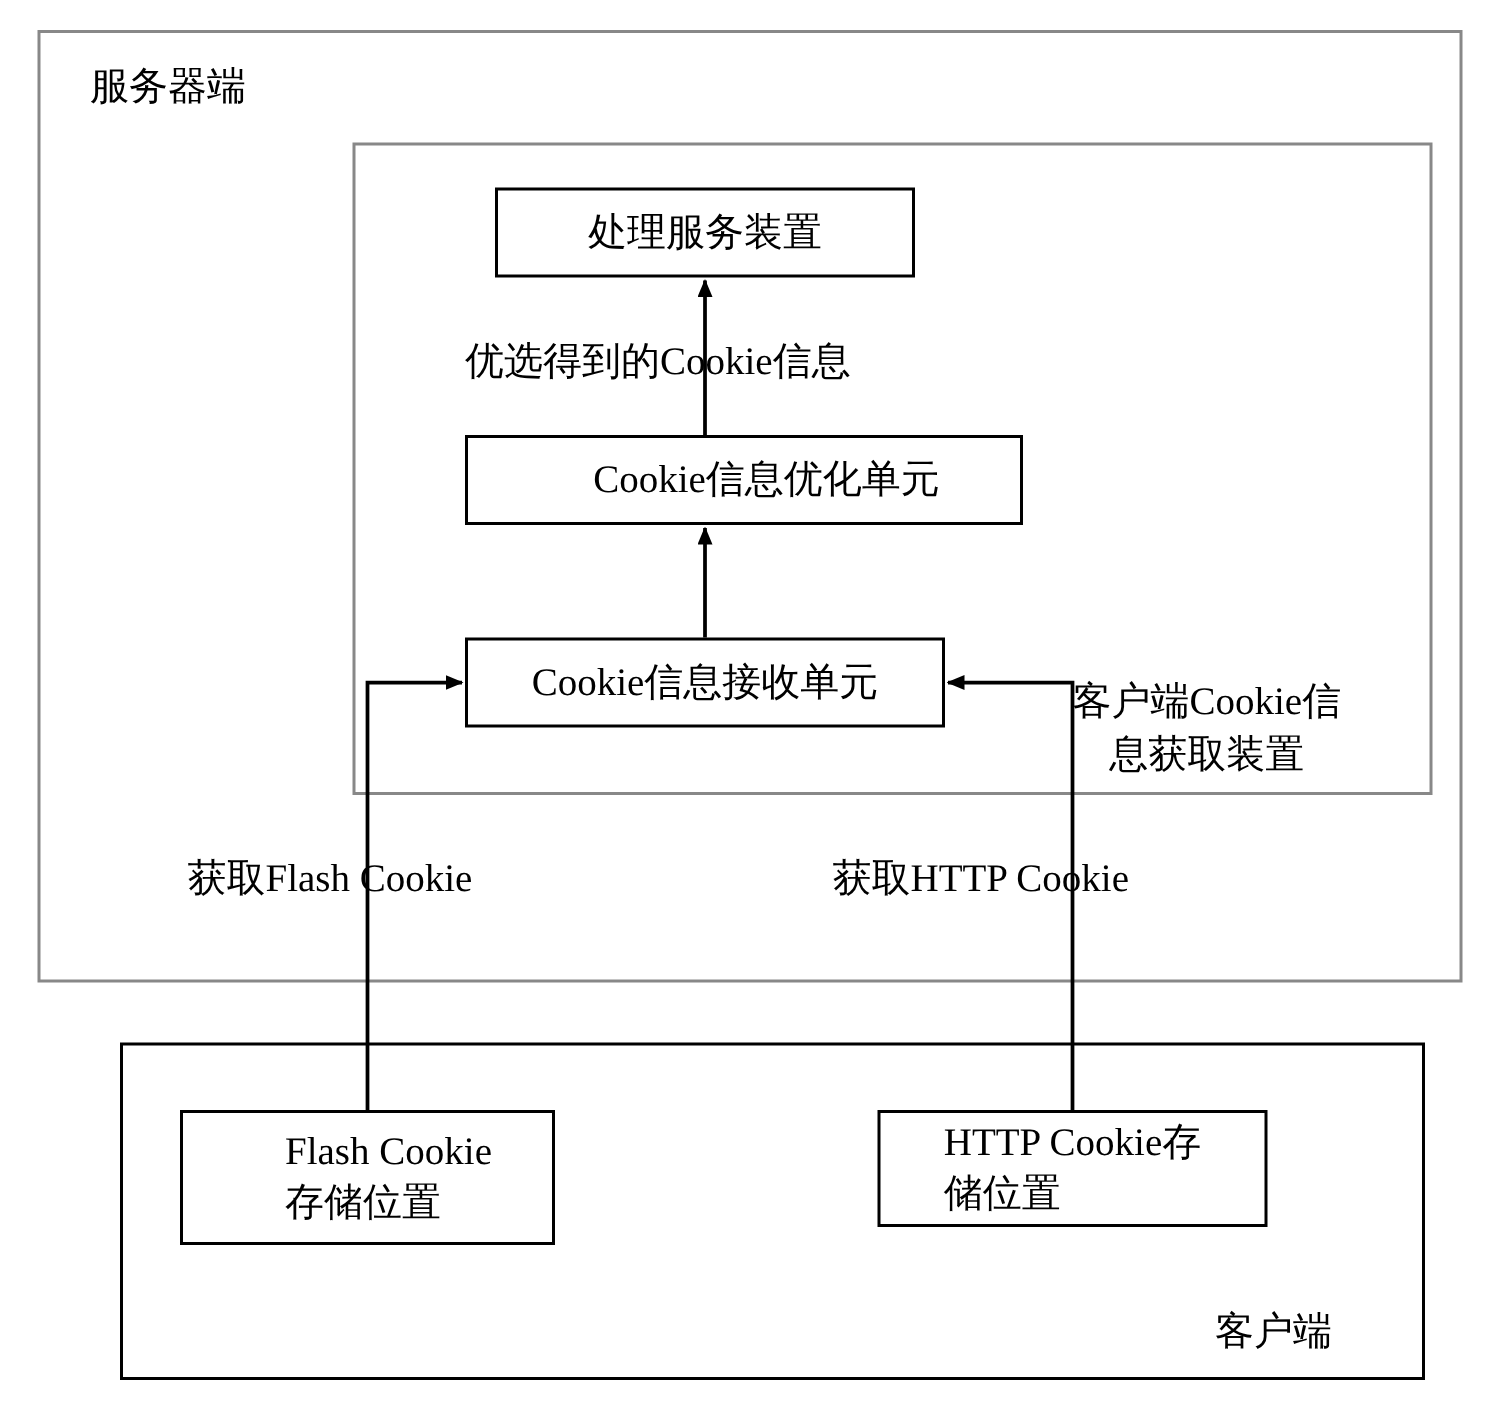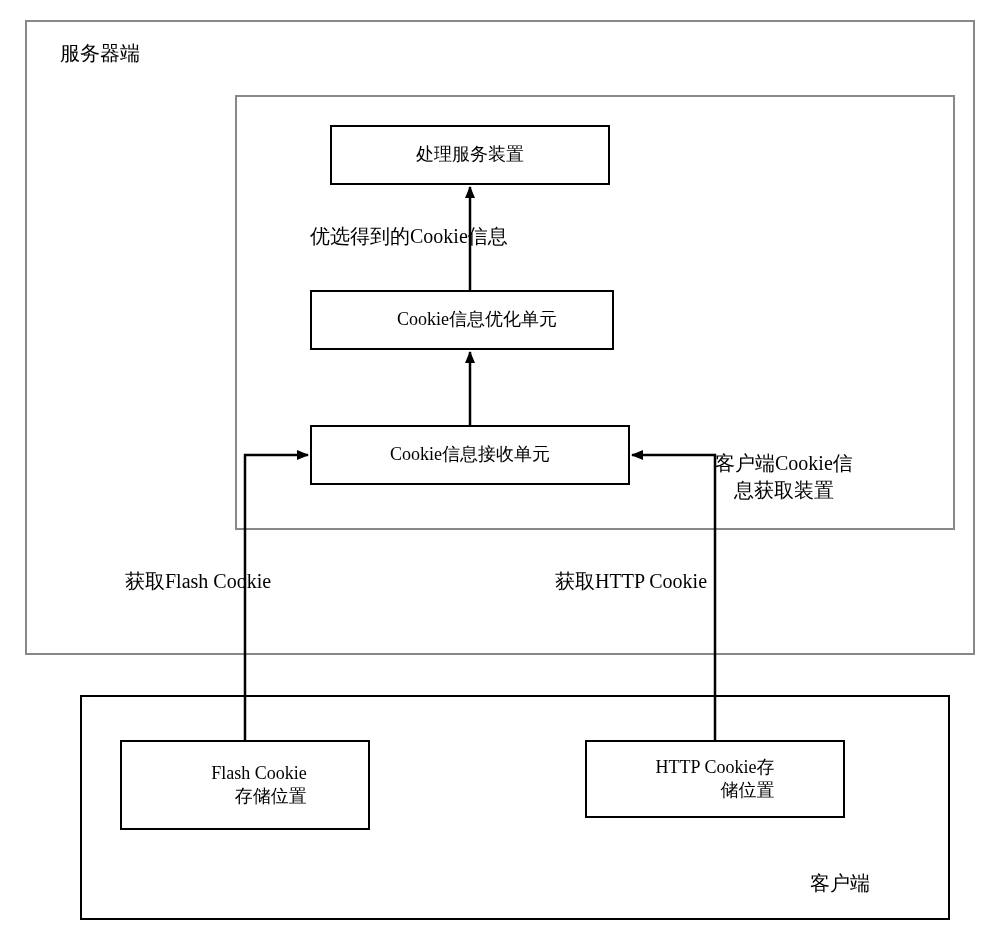--- a/index.html
+++ b/index.html
@@ -12,33 +12,33 @@
     height: 946px;
     position: relative;
   }
   .box {
     position: absolute;
     border: 2px solid #000;
     background: #fff;
     display: flex;
     align-items: center;
     justify-content: center;
-    text-align: right;
-    font-size: 18px;
+    text-align: left;
+    font-size: 26px;
     line-height: 1.3;
     padding: 4px 6px;
   }
   .container-box {
     position: absolute;
     border: 2px solid #888;
     background: transparent;
   }
   .label {
     position: absolute;
-    font-size: 20px;
+    font-size: 26px;
     background: transparent;
     white-space: nowrap;
   }
   svg.arrows {
     position: absolute;
     left: 0; top: 0;
     width: 1000px; height: 946px;
     pointer-events: none;
   }
 </style>
@@ -51,21 +51,21 @@
 <div class="container-box" style="left:235px; top:95px; width:720px; height:435px;"></div>
 <div class="label" style="left:715px; top:450px; white-space:pre; text-align:center; line-height:1.35;">客户端Cookie信
 息获取装置</div>
 
 <div class="box" style="left:330px; top:125px; width:280px; height:60px;">
   <span>处理服务装置</span>
 </div>
 
 <div class="label" style="left:310px; top:223px;">优选得到的Cookie信息</div>
 
-<div class="box" style="left:310px; top:290px; width:304px; height:60px;padding-left:36px;">
+<div class="box" style="left:310px; top:290px; width:372px; height:60px;padding-left:36px;">
   <span>Cookie信息优化单元</span>
 </div>
 
 <div class="box" style="left:310px; top:425px; width:320px; height:60px;">
   <span>Cookie信息接收单元</span>
 </div>
 
 <div class="label" style="left:125px; top:568px;">获取Flash Cookie</div>
 
 <div class="label" style="left:555px; top:568px;">获取HTTP Cookie</div>

